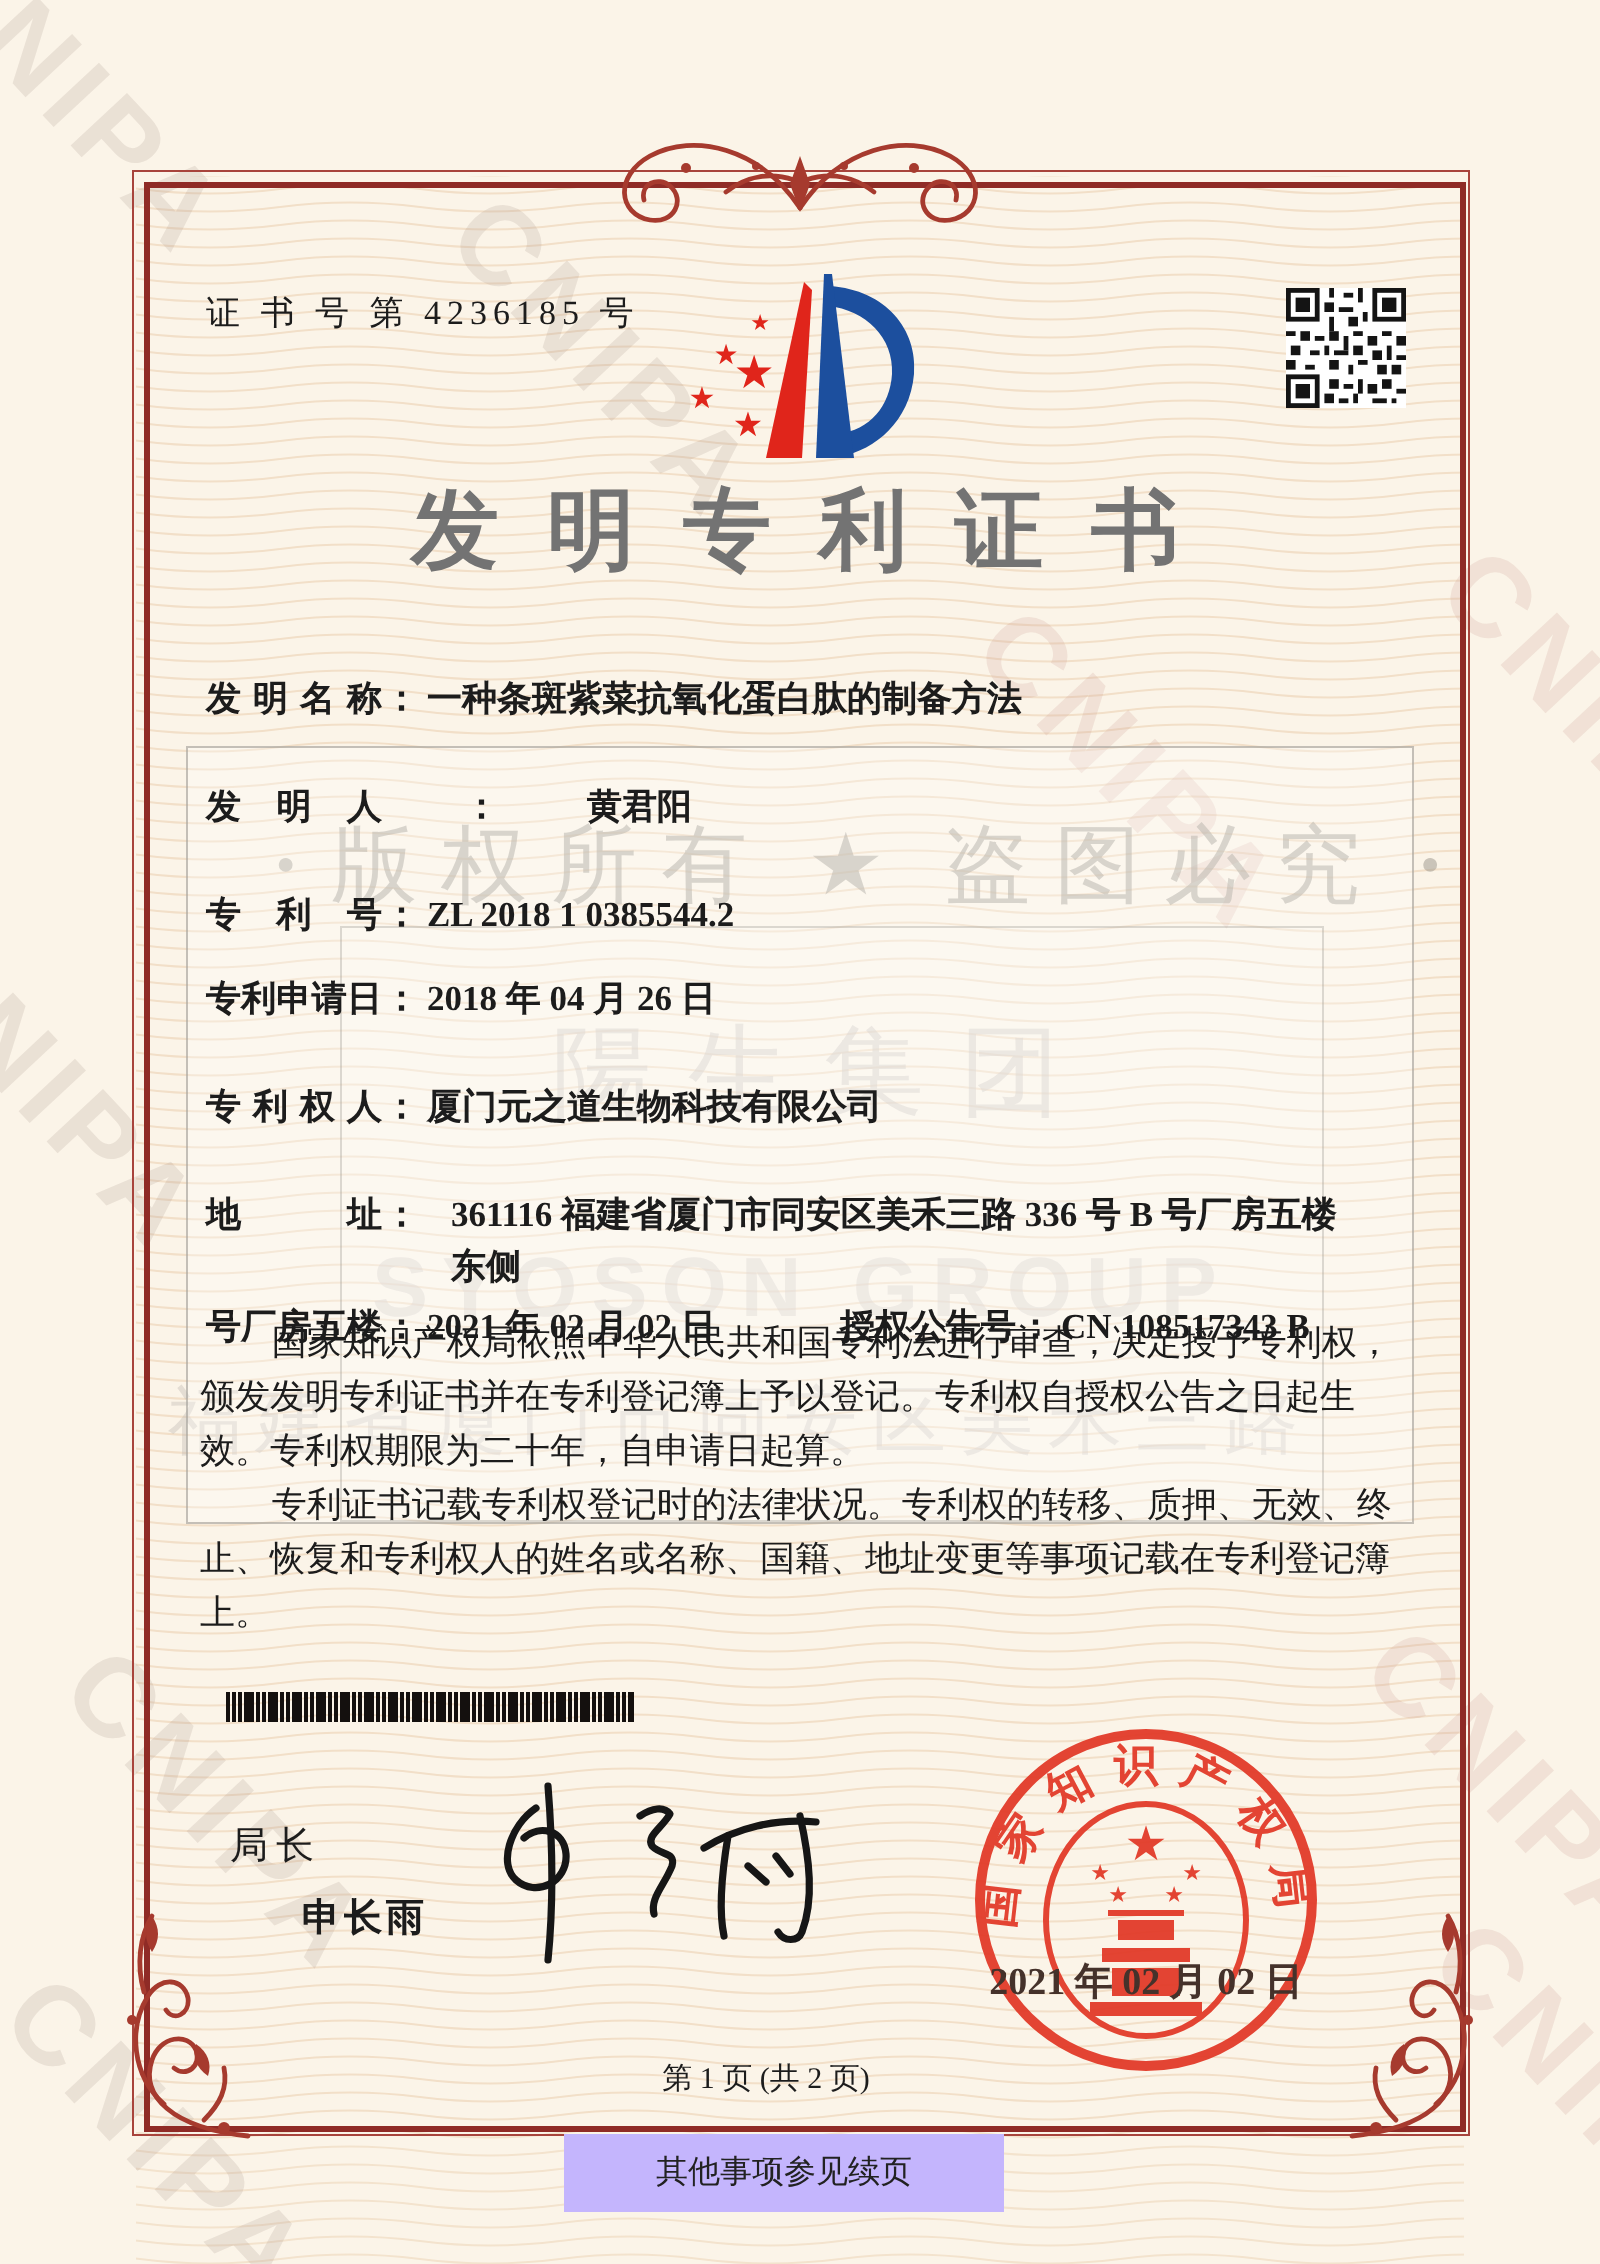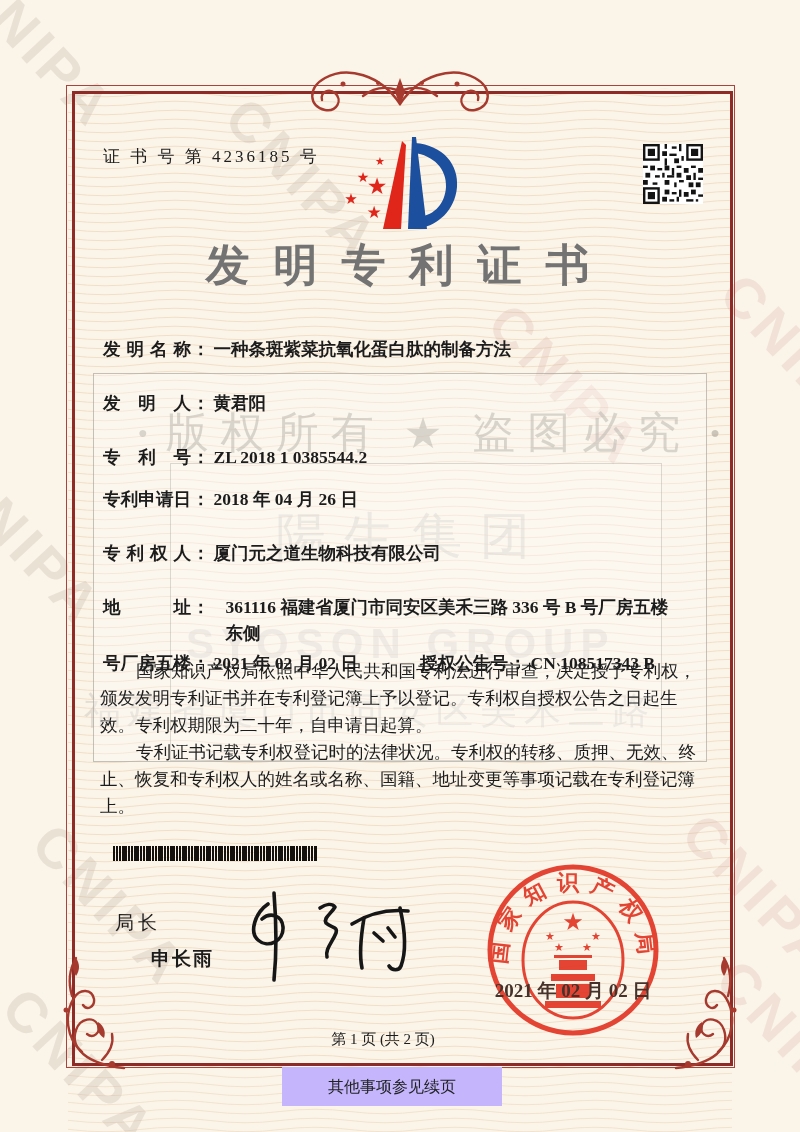--- a/index.html
+++ b/index.html
@@ -223,21 +223,21 @@
   </g>
 </svg>
 
 <div class="title">发明专利证书</div>
 
 <div class="row" style="top:336px;">
   <span class="flabel">发明名称</span>
     <span class="colon">：</span>
   <span class="fvalue">一种条斑紫菜抗氧化蛋白肽的制备方法</span>
 </div>
-<div class="row" style="top:390px;">
+<div class="row" style="top:390px;gap:40px;">
   <span class="flabel">发明人</span>
     <span class="colon">：</span>
   <span class="fvalue">黄君阳</span>
 </div>
 <div class="row" style="top:444px;">
   <span class="flabel">专利号</span>
     <span class="colon">：</span>
   <span class="fvalue">ZL 2018 1 0385544.2</span>
 </div>
 <div class="row" style="top:486px;">

